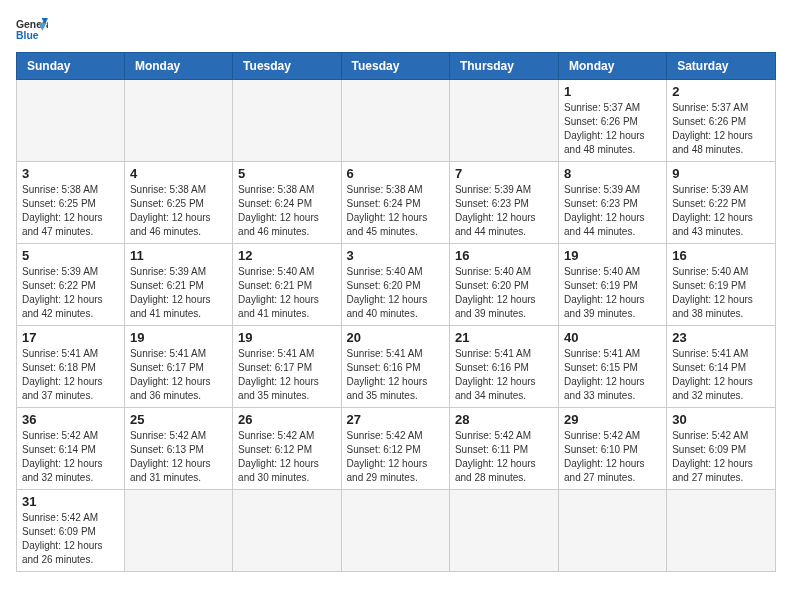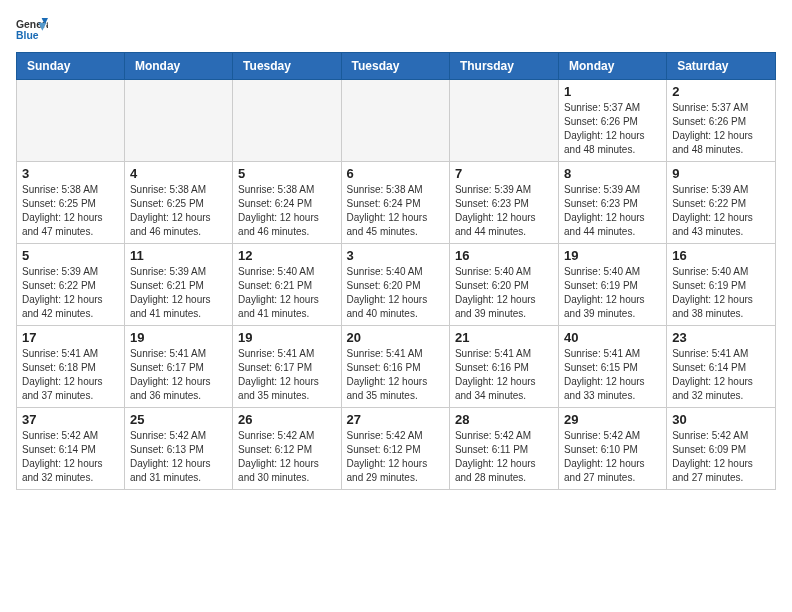--- a/index.html
+++ b/index.html
@@ -255,21 +255,21 @@
         </td>
         <td>
           <div class="day-number">23</div>
           <div class="day-info" style="white-space: pre-line;">Sunrise: 5:41 AM
 Sunset: 6:14 PM
 Daylight: 12 hours and 32 minutes.</div>
         </td>
       </tr>
       <tr>
         <td>
-          <div class="day-number">37</div>
+          <div class="day-number">36</div>
           <div class="day-info" style="white-space: pre-line;">Sunrise: 5:42 AM
 Sunset: 6:14 PM
 Daylight: 12 hours and 32 minutes.</div>
         </td>
         <td>
           <div class="day-number">25</div>
           <div class="day-info" style="white-space: pre-line;">Sunrise: 5:42 AM
 Sunset: 6:13 PM
 Daylight: 12 hours and 31 minutes.</div>
         </td>
@@ -296,15 +296,29 @@
           <div class="day-info" style="white-space: pre-line;">Sunrise: 5:42 AM
 Sunset: 6:10 PM
 Daylight: 12 hours and 27 minutes.</div>
         </td>
         <td>
           <div class="day-number">30</div>
           <div class="day-info" style="white-space: pre-line;">Sunrise: 5:42 AM
 Sunset: 6:09 PM
 Daylight: 12 hours and 27 minutes.</div>
         </td>
+      </tr>
+      <tr>
+        <td>
+          <div class="day-number">31</div>
+          <div class="day-info" style="white-space: pre-line;">Sunrise: 5:42 AM
+Sunset: 6:09 PM
+Daylight: 12 hours and 26 minutes.</div>
+        </td>
+        <td class="empty"></td>
+        <td class="empty"></td>
+        <td class="empty"></td>
+        <td class="empty"></td>
+        <td class="empty"></td>
+        <td class="empty"></td>
       </tr>
     </tbody>
 </table>
 
 </body></html>

